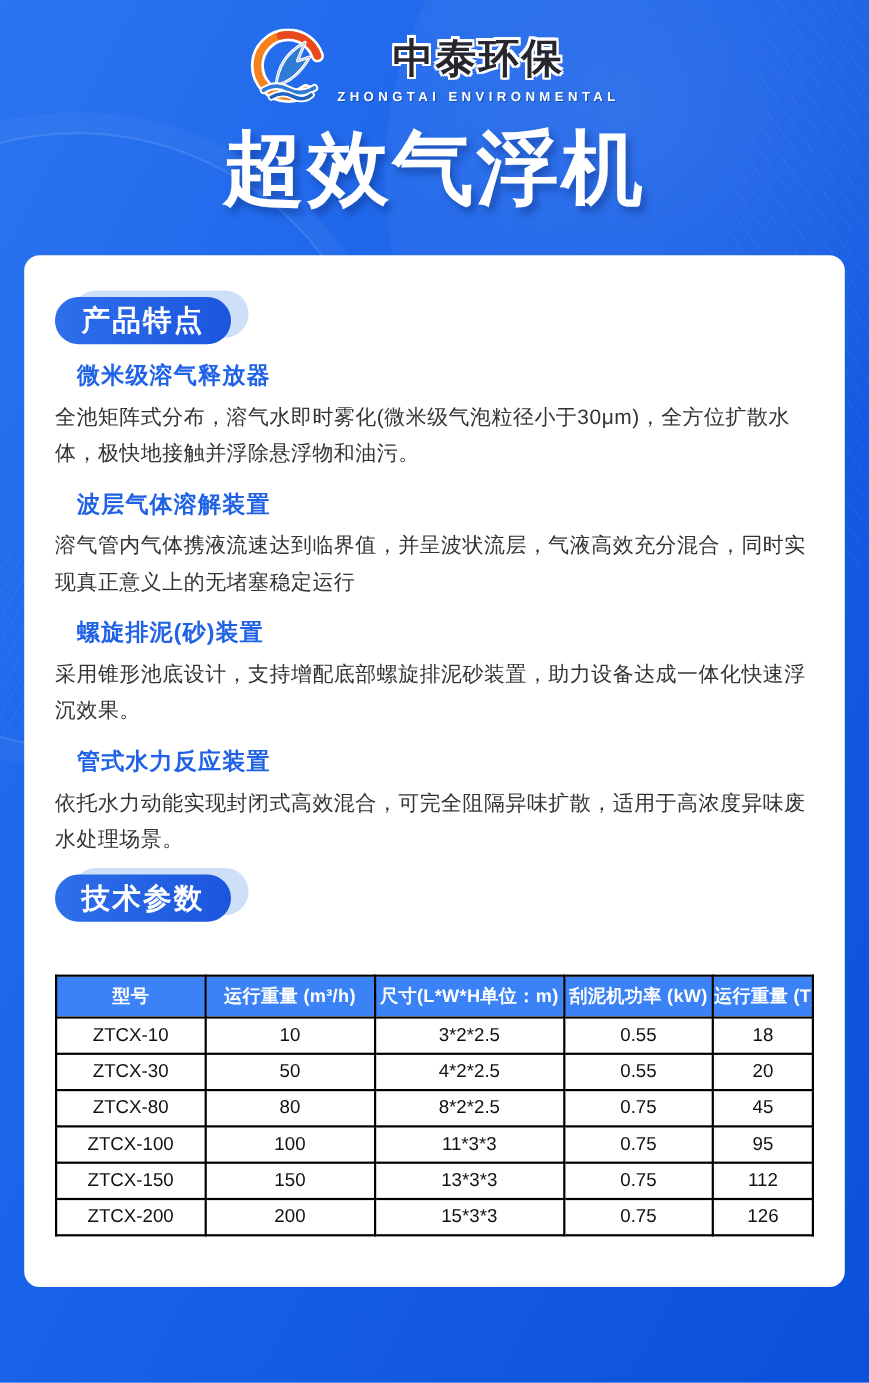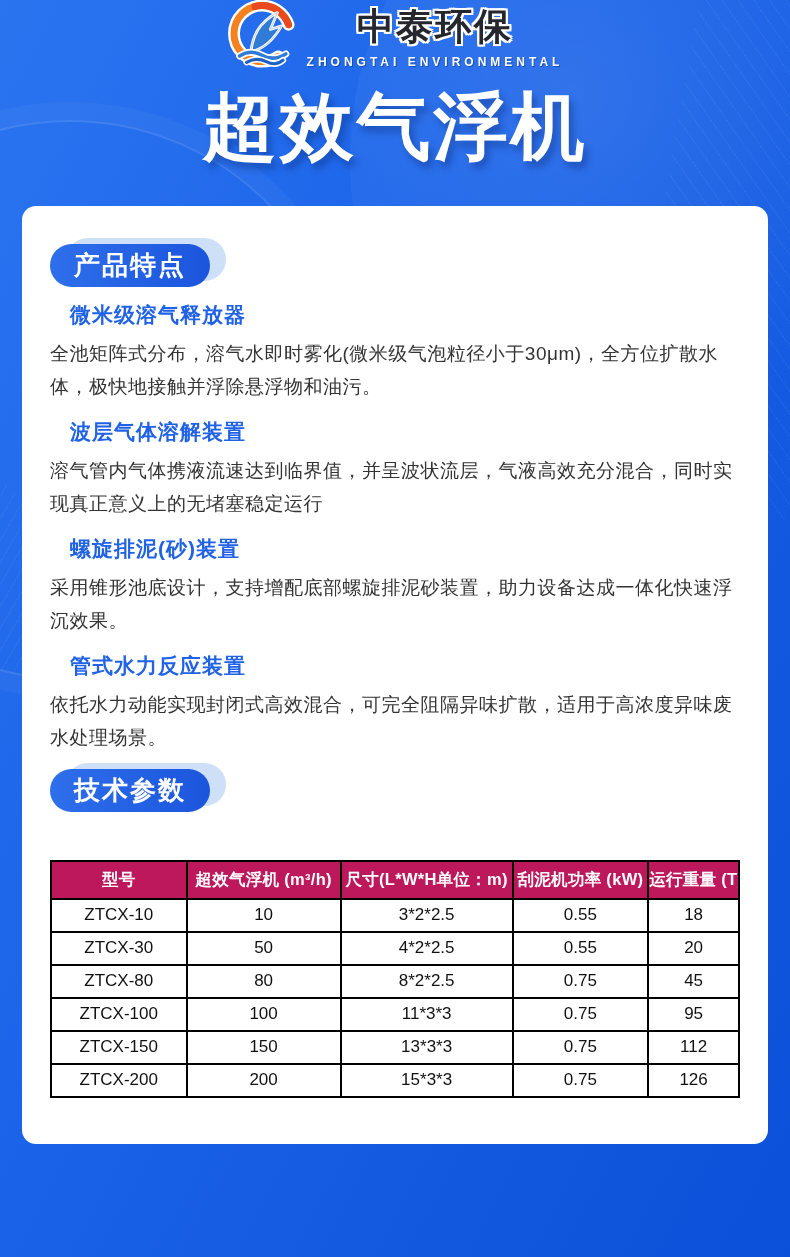--- a/index.html
+++ b/index.html
@@ -32,20 +32,21 @@
   .decor-swoosh {
     top: 120px; left: -210px; width: 560px; height: 560px;
     border-radius: 50%;
     border: 2px solid rgba(255,255,255,0.12);
     box-shadow: 0 0 0 18px rgba(255,255,255,0.04);
   }
 
   
   .logo-row {
     position: relative;
+    padding-top: 26px;
     display: flex;
     justify-content: center;
     align-items: center;
     gap: 10px;
   }
   .logo-emblem { width: 70px; height: 70px; flex: 0 0 auto; }
   .logo-texts { display: flex; flex-direction: column; align-items: center; }
   .logo-cn {
     font-size: 37px;
     font-weight: 800;
@@ -110,21 +111,21 @@
   .feature-body {
     color: #333333; font-size: 19px; line-height: 33px;
     letter-spacing: 0.5px; margin-bottom: 15px;
   }
 
   .specs-block { margin-top: 10px; }
   
   .spec-table { width: 100%; border-collapse: collapse; table-layout: fixed; margin-top: 34px; }
   .spec-table th, .spec-table td { border: 2px solid #000; text-align: center; white-space: nowrap; overflow: hidden; }
   .spec-table th {
-    background: #be185d; color: #ffffff;
+    background: #3b82f6; color: #ffffff;
     height: 38px; font-size: 16.5px; font-weight: 600; letter-spacing: 0.3px;
   }
   .spec-table td { height: 33px; font-size: 17px; color: #111; background: #fff; }
   .spec-table th:nth-child(1), .spec-table td:nth-child(1) { width: 19.7%; }
   .spec-table th:nth-child(2), .spec-table td:nth-child(2) { width: 22.4%; }
   .spec-table th:nth-child(3), .spec-table td:nth-child(3) { width: 25.0%; }
   .spec-table th:nth-child(4), .spec-table td:nth-child(4) { width: 19.7%; }
   .spec-table th:nth-child(5), .spec-table td:nth-child(5) { width: 13.2%; }
 </style>
 </head>
@@ -188,21 +189,21 @@
   <div class="specs-block">
     <div class="pill">
       <span class="pill-echo"></span>
       <span class="pill-label">技术参数</span>
     </div>
 
     <table class="spec-table">
       <thead>
         <tr id="spec-head-row">
             <th>型号</th>
-            <th>超效气浮机 (m³/h)</th>
+            <th>运行重量 (m³/h)</th>
             <th>尺寸(L*W*H单位：m)</th>
             <th>刮泥机功率 (kW)</th>
             <th>运行重量 (T)</th>
           </tr>
       </thead>
       <tbody id="spec-body">
           <tr>
             <td>ZTCX-10</td>
             <td>10</td>
             <td>3*2*2.5</td>

